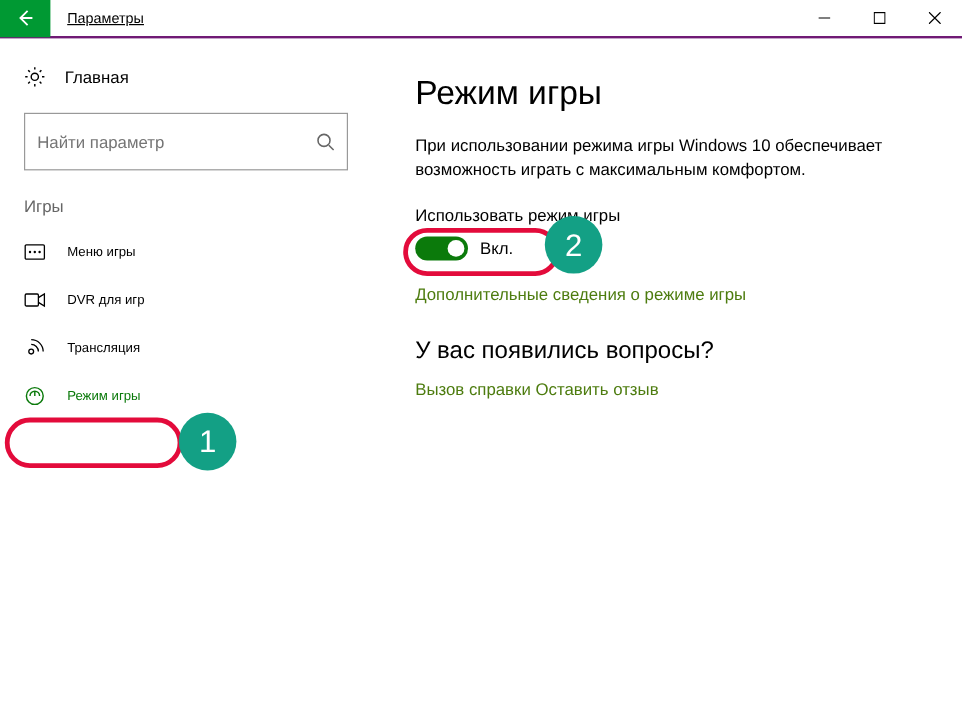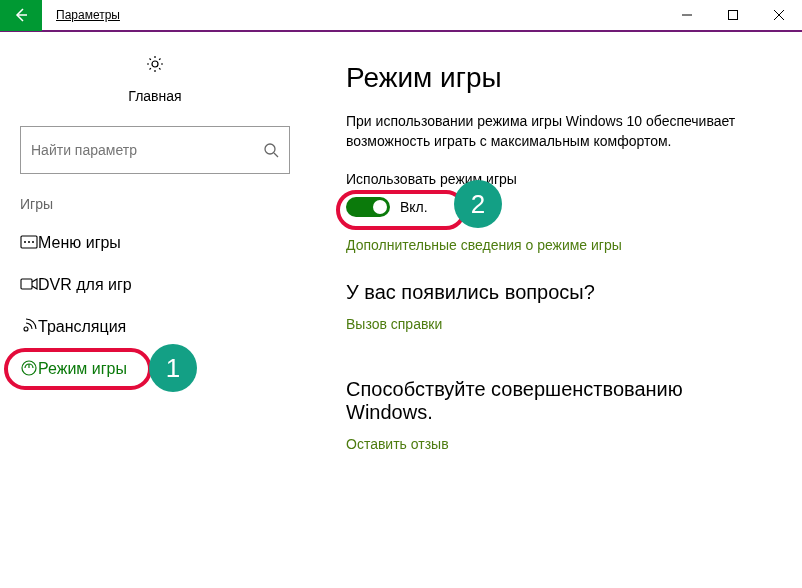--- a/index.html
+++ b/index.html
@@ -54,21 +54,20 @@
   .sidebar {
     width: 310px;
     padding: 16px 0 0 0;
   }
   .home-row {
     display: flex;
     align-items: center;
     gap: 16px;
     padding: 8px 20px;
     font-size: 14px;
-    flex-direction: column;
   }
   .search-box {
     margin: 14px 20px 22px 20px;
     border: 1px solid #999;
     height: 48px;
     display: flex;
     align-items: center;
     padding: 0 10px;
     color: #666;
     background: #fff;
@@ -82,23 +81,24 @@
     background: transparent;
   }
   .section-label {
     padding: 0 20px;
     color: #666;
     font-size: 14px;
     margin-bottom: 10px;
   }
   .nav-item {
     display: flex;
-    align-items: flex-start;
+    align-items: center;
+    gap: 18px;
     padding: 12px 20px;
-    font-size: 16px;
+    font-size: 11px;
     position: relative;
   }
   .nav-item.active {
     color: #0b7a0b;
   }
   .nav-icon {
     width: 18px;
     height: 16px;
     display: flex;
     align-items: center;
@@ -292,21 +292,20 @@
       <div class="toggle">
         <div class="knob"></div>
       </div>
       <span class="toggle-state">Вкл.</span>
     </div>
     <a class="link">Дополнительные сведения о режиме игры</a>
 
     <div class="sub-heading">У вас появились вопросы?</div>
     <a class="link">Вызов справки</a>
 
-    <div class="sub-heading spaced">Способствуйте совершенствованию Windows.</div>
     <a class="link">Оставить отзыв</a>
   </div>
 </div>
 
 <div class="callout" style="left:4px; top:348px; width:148px; height:42px;"></div>
 <div class="badge" style="left:149px; top:344px;">1</div>
 
 <div class="callout" style="left:336px; top:190px; width:130px; height:40px;"></div>
 <div class="badge" style="left:454px; top:180px;">2</div>
 

